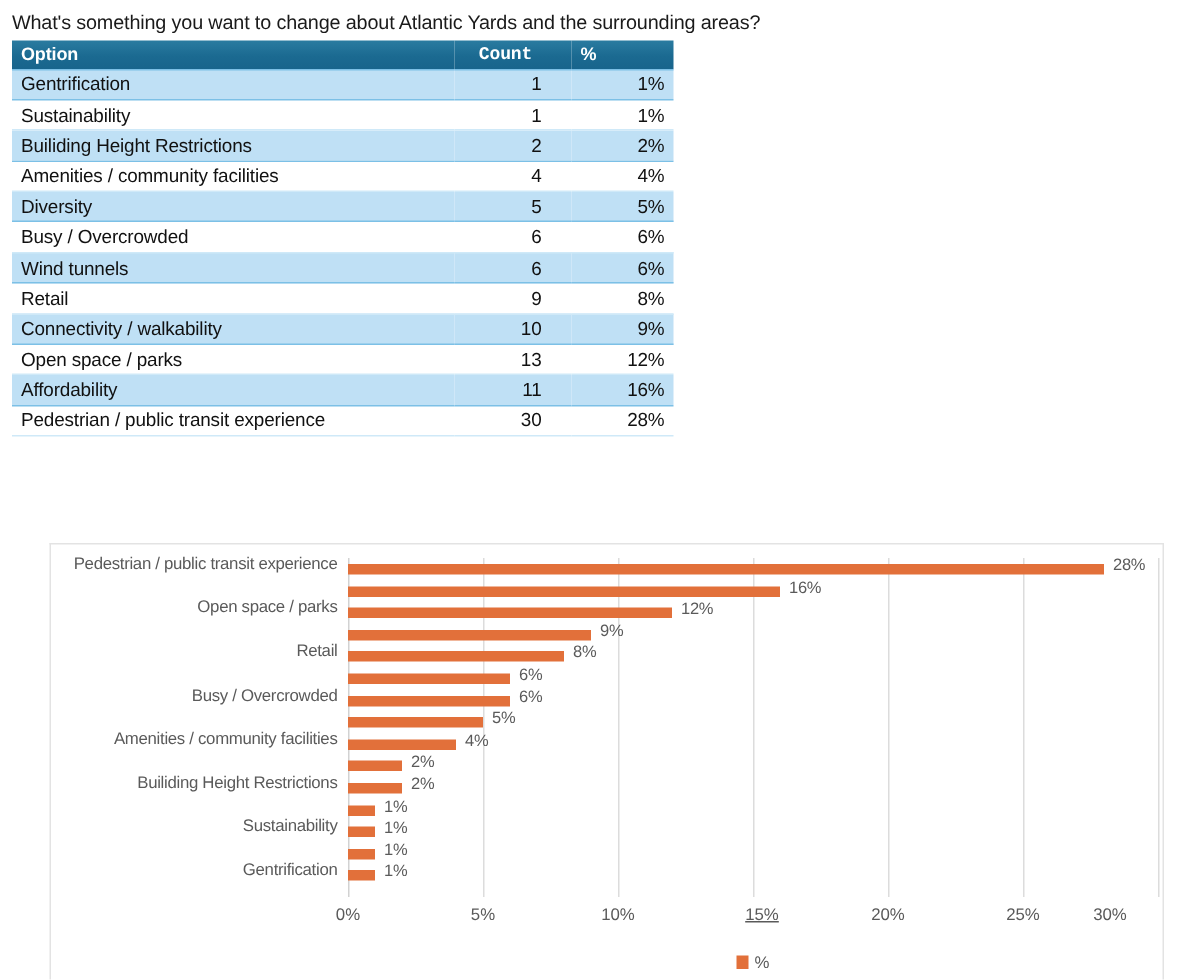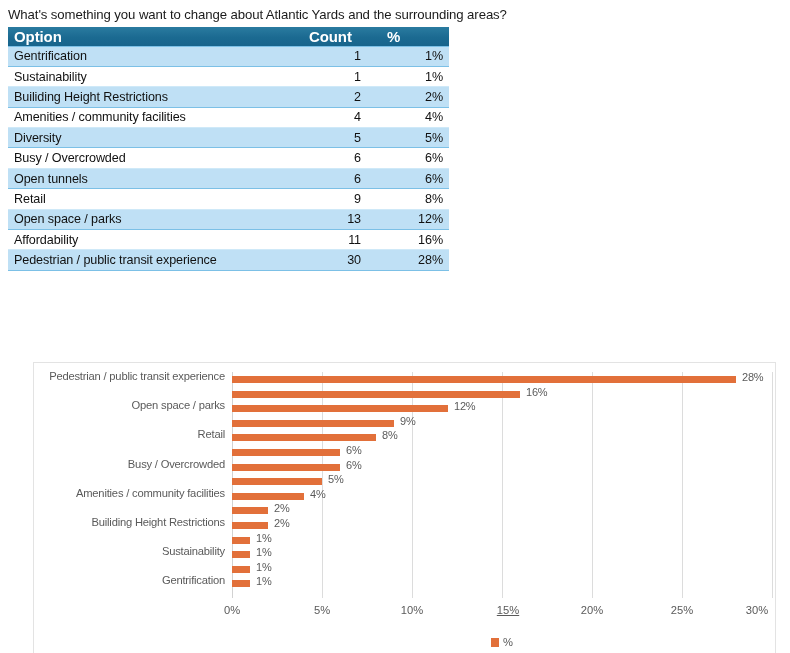--- a/index.html
+++ b/index.html
@@ -25,29 +25,29 @@
   #results-table {
     position: absolute;
     left: 8px; top: 27px;
     width: 441px;
     border-collapse: collapse;
     table-layout: fixed;
   }
   #results-table th {
     background: linear-gradient(to bottom, #2a7ba0 0%, #1b6a91 55%, #18648c 100%);
     color: #ffffff;
-    font-size: 15px;
+    font-size: 12px;
     font-weight: bold;
     text-align: left;
     height: 19px;
     padding: 0 6px;
     border: none;
     letter-spacing: -0.1px;
   }
-  #results-table th.c-count { text-align: left; padding-right: 16px; }
+  #results-table th.c-count { text-align: center; padding-right: 16px; font-family: Liberation Mono, monospace; }
   #results-table th.c-pct   { text-align: left;  padding-left: 6px; }
 
   #results-table td {
     font-size: 12.6px;
     color: #111111;
     height: 20.4px;
     padding: 0 6px;
     border-top: 1px solid #7cc0e6;
     border-bottom: 1px solid #7cc0e6;
     letter-spacing: -0.1px;
@@ -187,28 +187,33 @@
         <td class="c-opt">Diversity</td>
         <td class="c-count">5</td>
         <td class="c-pct">5%</td>
       </tr>
       <tr>
         <td class="c-opt">Busy / Overcrowded</td>
         <td class="c-count">6</td>
         <td class="c-pct">6%</td>
       </tr>
       <tr>
-        <td class="c-opt">Open tunnels</td>
+        <td class="c-opt">Wind tunnels</td>
         <td class="c-count">6</td>
         <td class="c-pct">6%</td>
       </tr>
       <tr>
         <td class="c-opt">Retail</td>
         <td class="c-count">9</td>
         <td class="c-pct">8%</td>
+      </tr>
+      <tr>
+        <td class="c-opt">Connectivity / walkability</td>
+        <td class="c-count">10</td>
+        <td class="c-pct">9%</td>
       </tr>
       <tr>
         <td class="c-opt">Open space / parks</td>
         <td class="c-count">13</td>
         <td class="c-pct">12%</td>
       </tr>
       <tr>
         <td class="c-opt">Affordability</td>
         <td class="c-count">11</td>
         <td class="c-pct">16%</td>
@@ -302,19 +307,19 @@
           <div class="bar-label" style="left: 24px;">1%</div>
         </div>
       </div>
     <div id="xticks">
         <div class="xtick" style="left: 0px;">0%</div>
         <div class="xtick" style="left: 90px;">5%</div>
         <div class="xtick" style="left: 180px;">10%</div>
         <div class="xtick" style="left: 276px; text-decoration: underline;">15%</div>
         <div class="xtick" style="left: 360px;">20%</div>
         <div class="xtick" style="left: 450px;">25%</div>
-        <div class="xtick" style="left: 525px;">30%</div>
+        <div class="xtick" style="left: 508px;">30%</div>
       </div>
     <div id="legend">
       <span class="swatch"></span><span>%</span>
     </div>
   </div>
 </div>
 
 </body></html>

